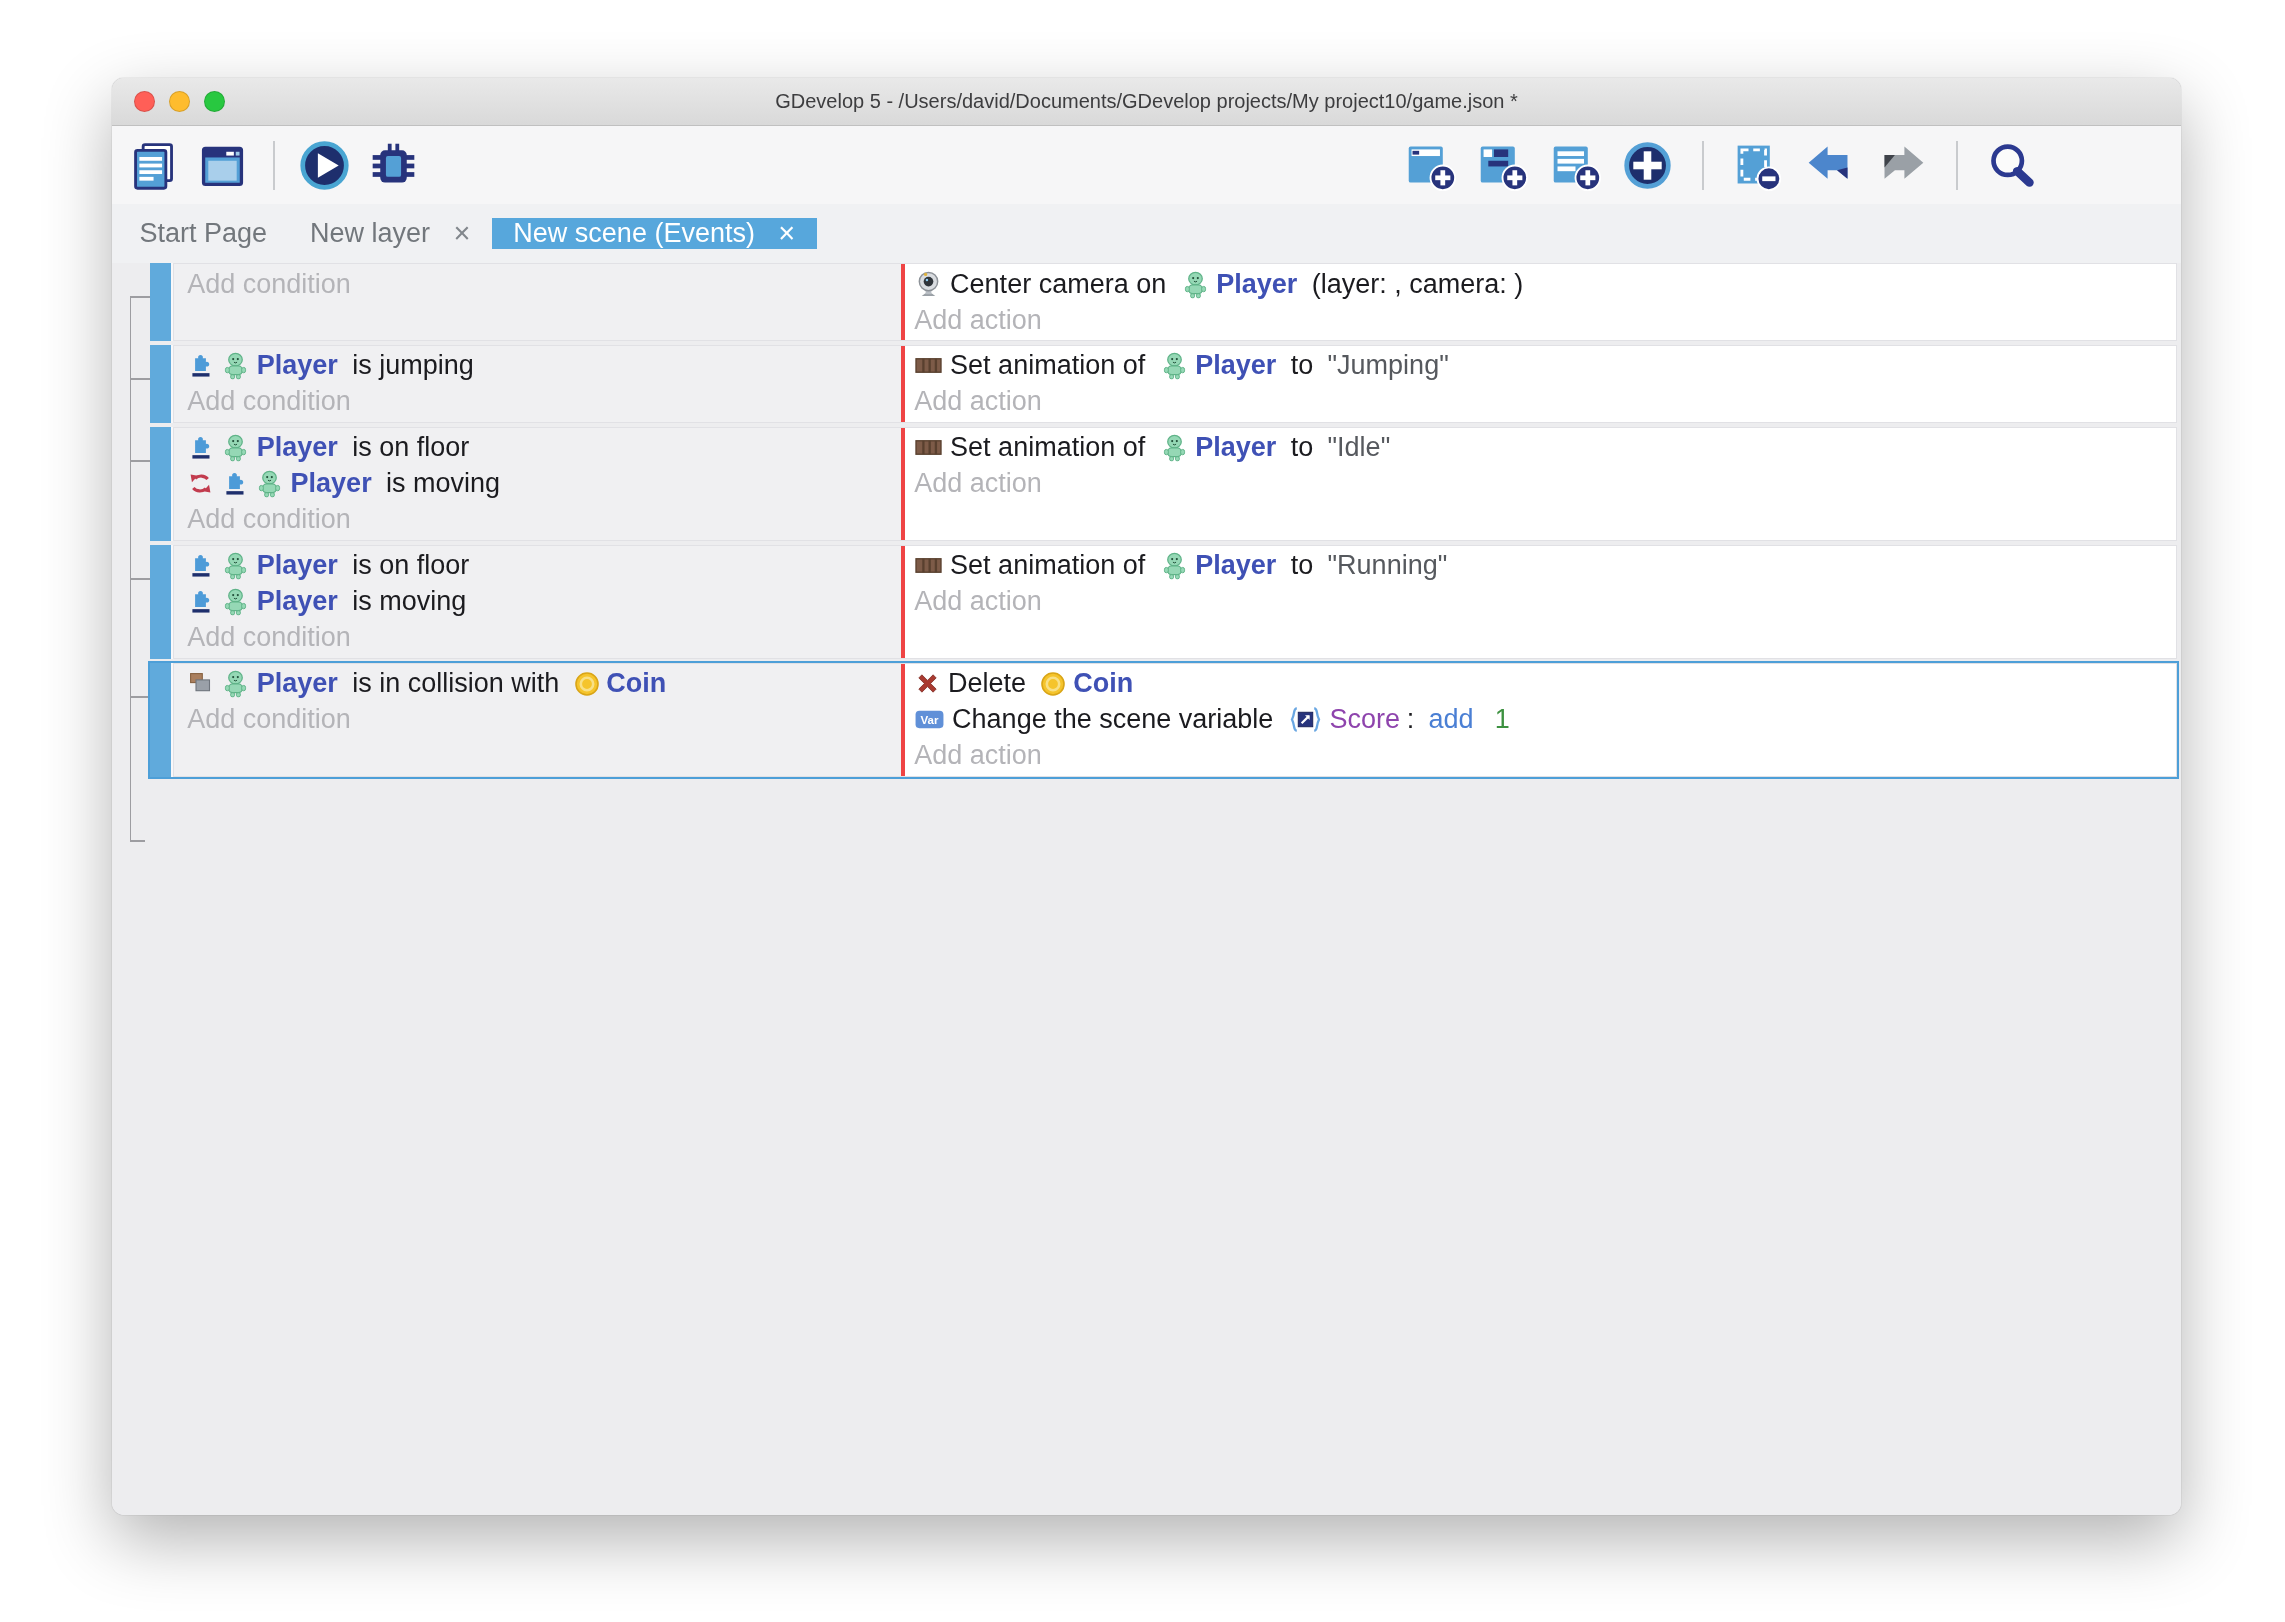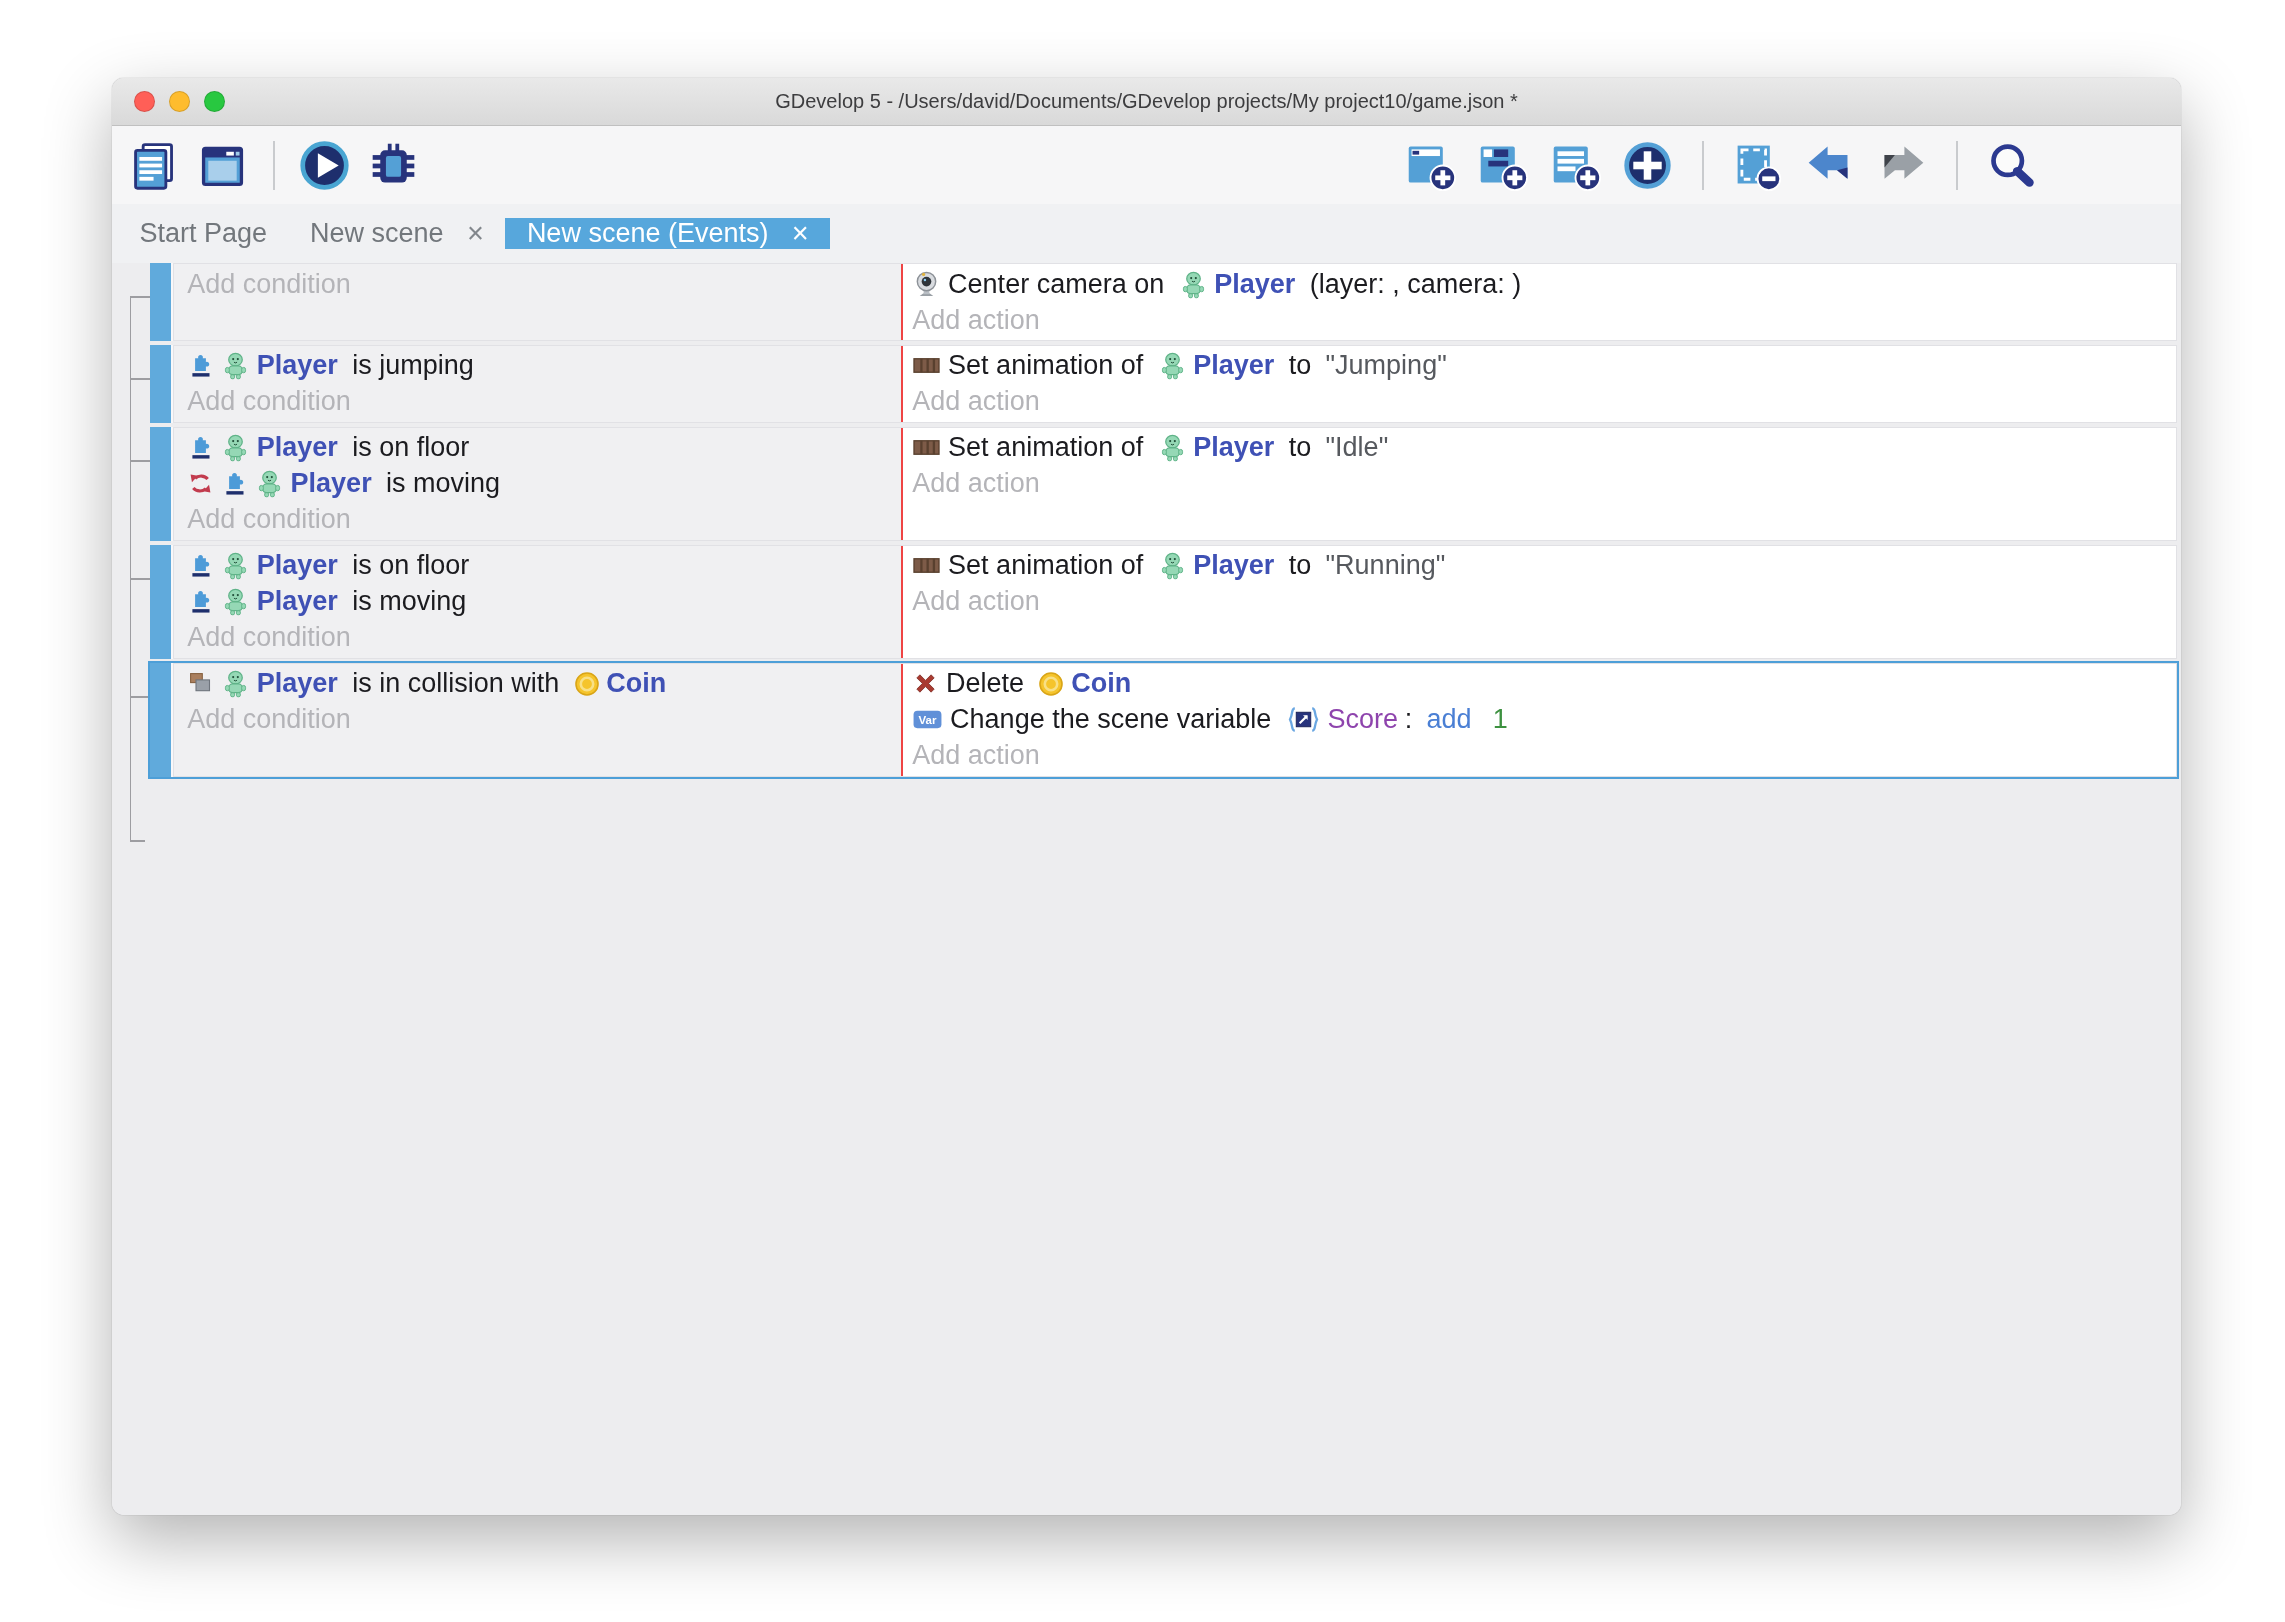--- a/index.html
+++ b/index.html
@@ -28,21 +28,21 @@
   
   .sheet{position:relative;height:1253px;background:#ededef;overflow:hidden;}
   .tree-layer{position:absolute;left:0;top:0;width:100%;height:100%;pointer-events:none;}
   .tree-line{position:absolute;background:#9d9da1;}
   .events-wrap{position:relative;margin-left:38px;margin-right:3.9px;}
   .event-row{display:flex;margin-bottom:3.9px;background:#f8f8fa;}
   .event-row.selected{box-shadow:0 0 0 2px #4d9fd8;position:relative;z-index:2;}
   .event-bar{width:20.5px;background:#60aadc;margin-right:2px;flex:none;}
   .event-cells{display:flex;flex:1;border:1px solid #e1e1e5;}
   .cell{padding:2px 0;display:flex;flex-direction:column;}
-  .cell.cond{width:727px;flex:none;background:#f0f0f2;border-right:2px solid #ef4444;}
+  .cell.cond{width:727px;flex:none;background:#f0f0f2;border-right:4px solid #ef4444;}
   .cell.act{flex:1;background:#ffffff;}
   .line{height:36px;display:flex;align-items:center;gap:6.8px;font-size:27px;color:#1b1b1f;white-space:pre;}
   .cell.cond .line{padding-left:13.7px;}
   .cell.act .line{padding-left:9.8px;}
   .line .icon{display:flex;align-items:center;flex:none;}
   .placeholder{color:#b4b4b8;}
   .t-plain{color:#1b1b1f}
   .t-object{color:#3f51b5;font-weight:bold}
   .t-string{color:#56595e}
   .t-resource{color:#77797d}
@@ -182,21 +182,21 @@
             </svg>
           </div>
         </div>
     </div>
 
     <div class="tabbar">
         <div class="tab">
           <span>Start Page</span>
         </div>
         <div class="tab">
-          <span>New scene</span>
+          <span>New layer</span>
           <span class="tab-close">×</span>
         </div>
         <div class="tab active">
           <span>New scene (Events)</span>
           <span class="tab-close">×</span>
         </div>
       </div>
 
     <div class="sheet">
       <div class="tree-layer">

